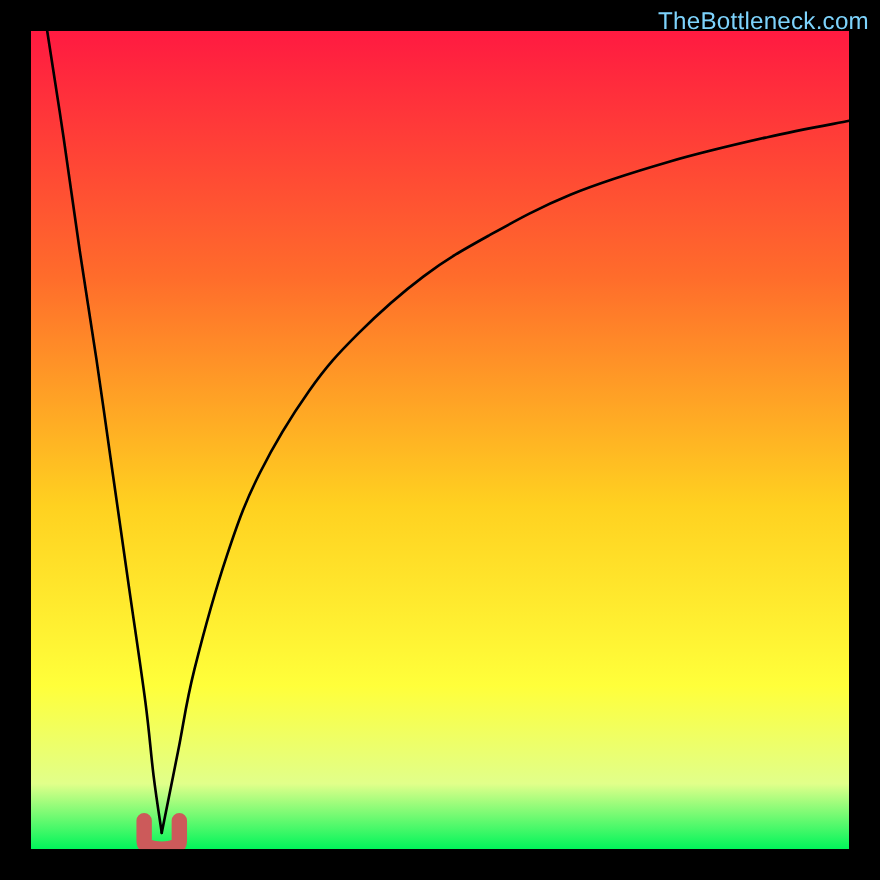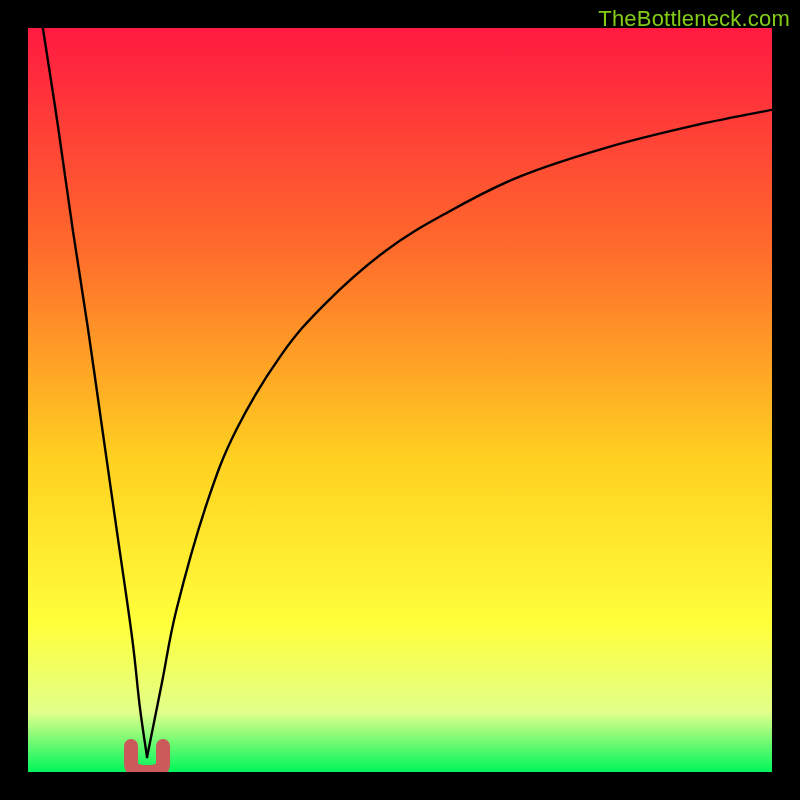--- a/index.html
+++ b/index.html
@@ -24,21 +24,21 @@
     width: 744px;
     height: 744px;
     display: block;
   }
   .watermark {
     position: absolute;
     top: 6px;
     right: 10px;
     font-family: Arial, Helvetica, sans-serif;
     font-size: 22px;
-    color: #84cc16;
+    color: #7dd3fc;
     font-weight: 500;
     letter-spacing: 0.2px;
   }
 </style>
 </head>
 <body>
 
 <div class="frame">
   <div class="plot">
     <svg viewBox="0 0 744 744">

